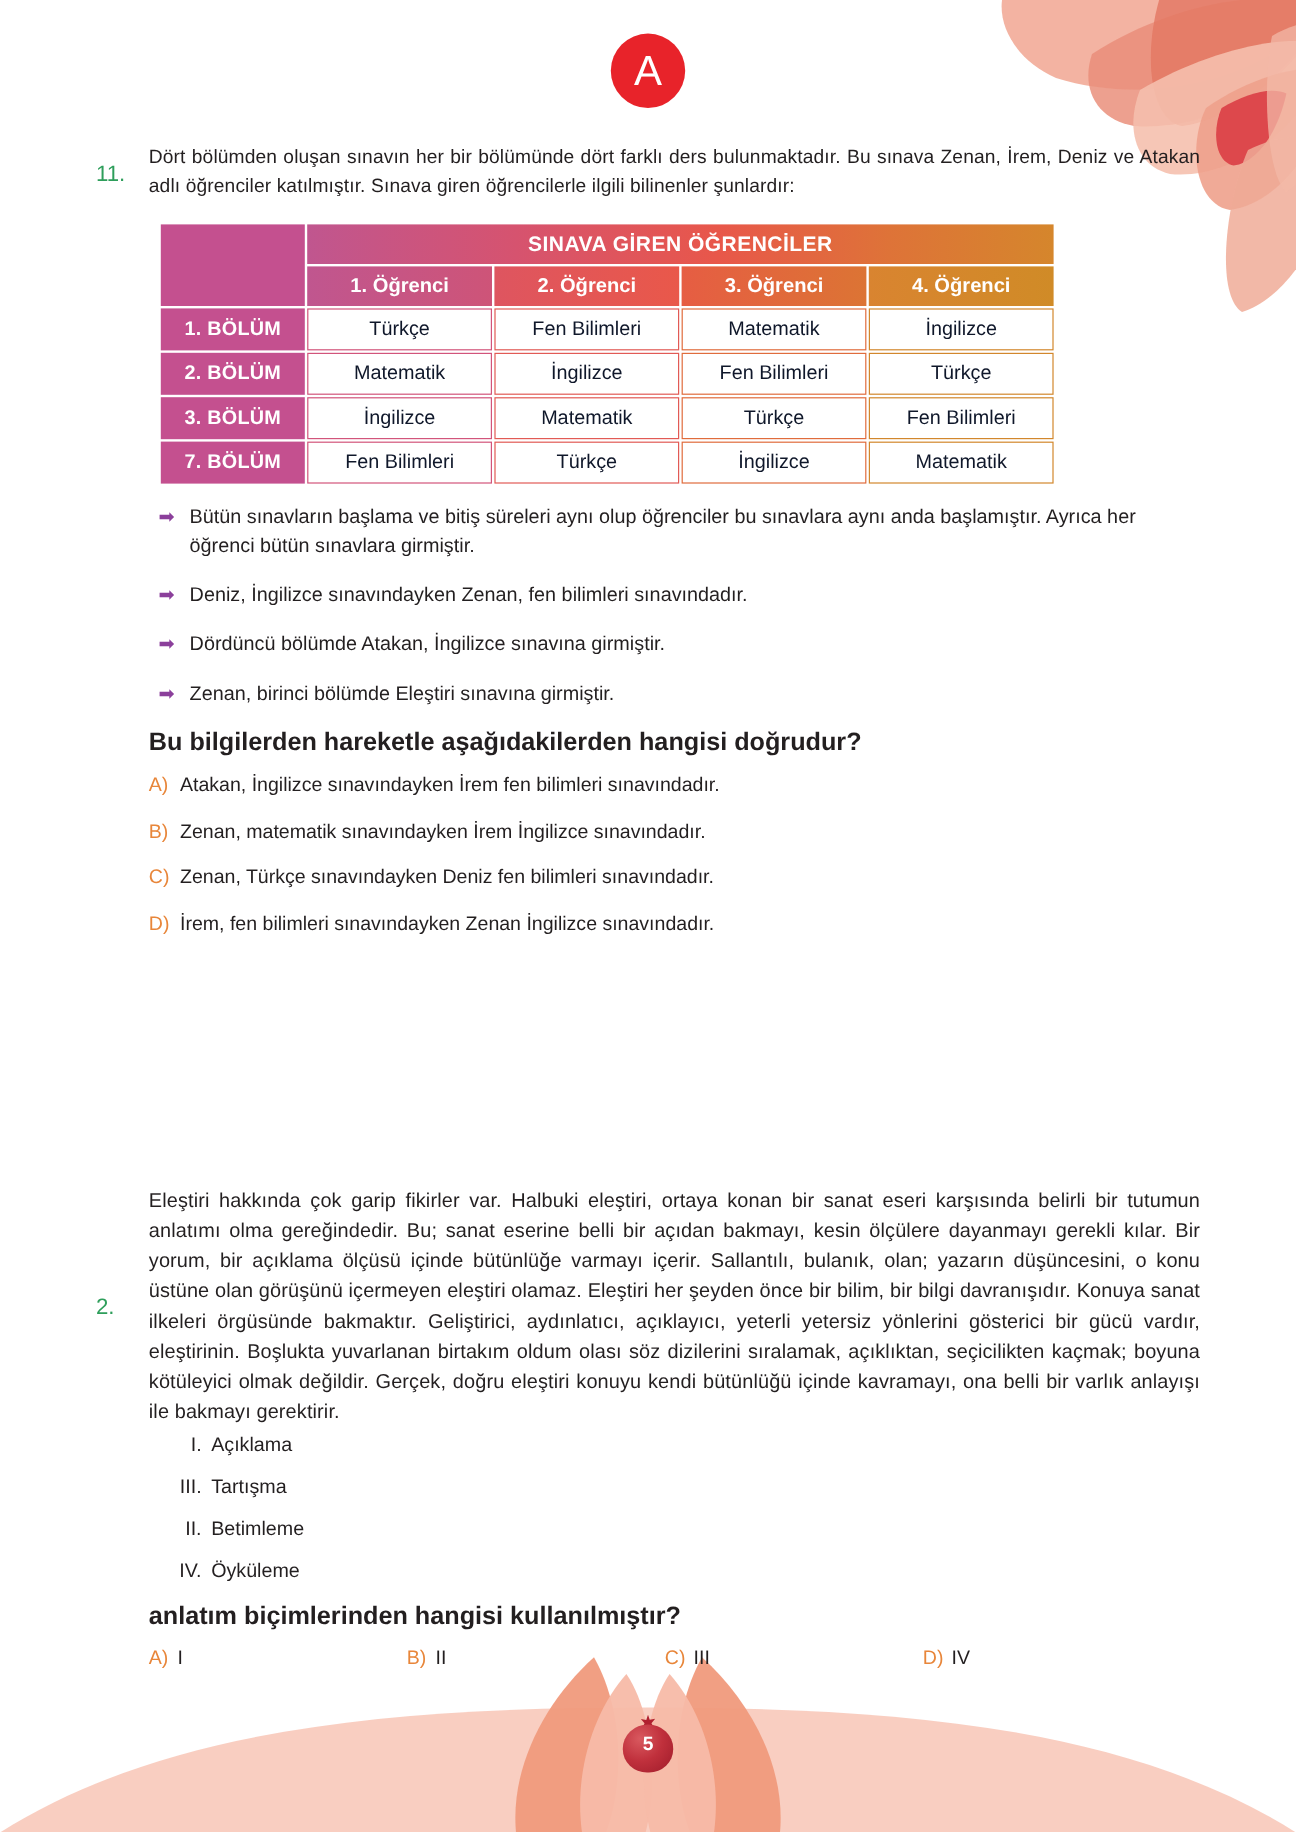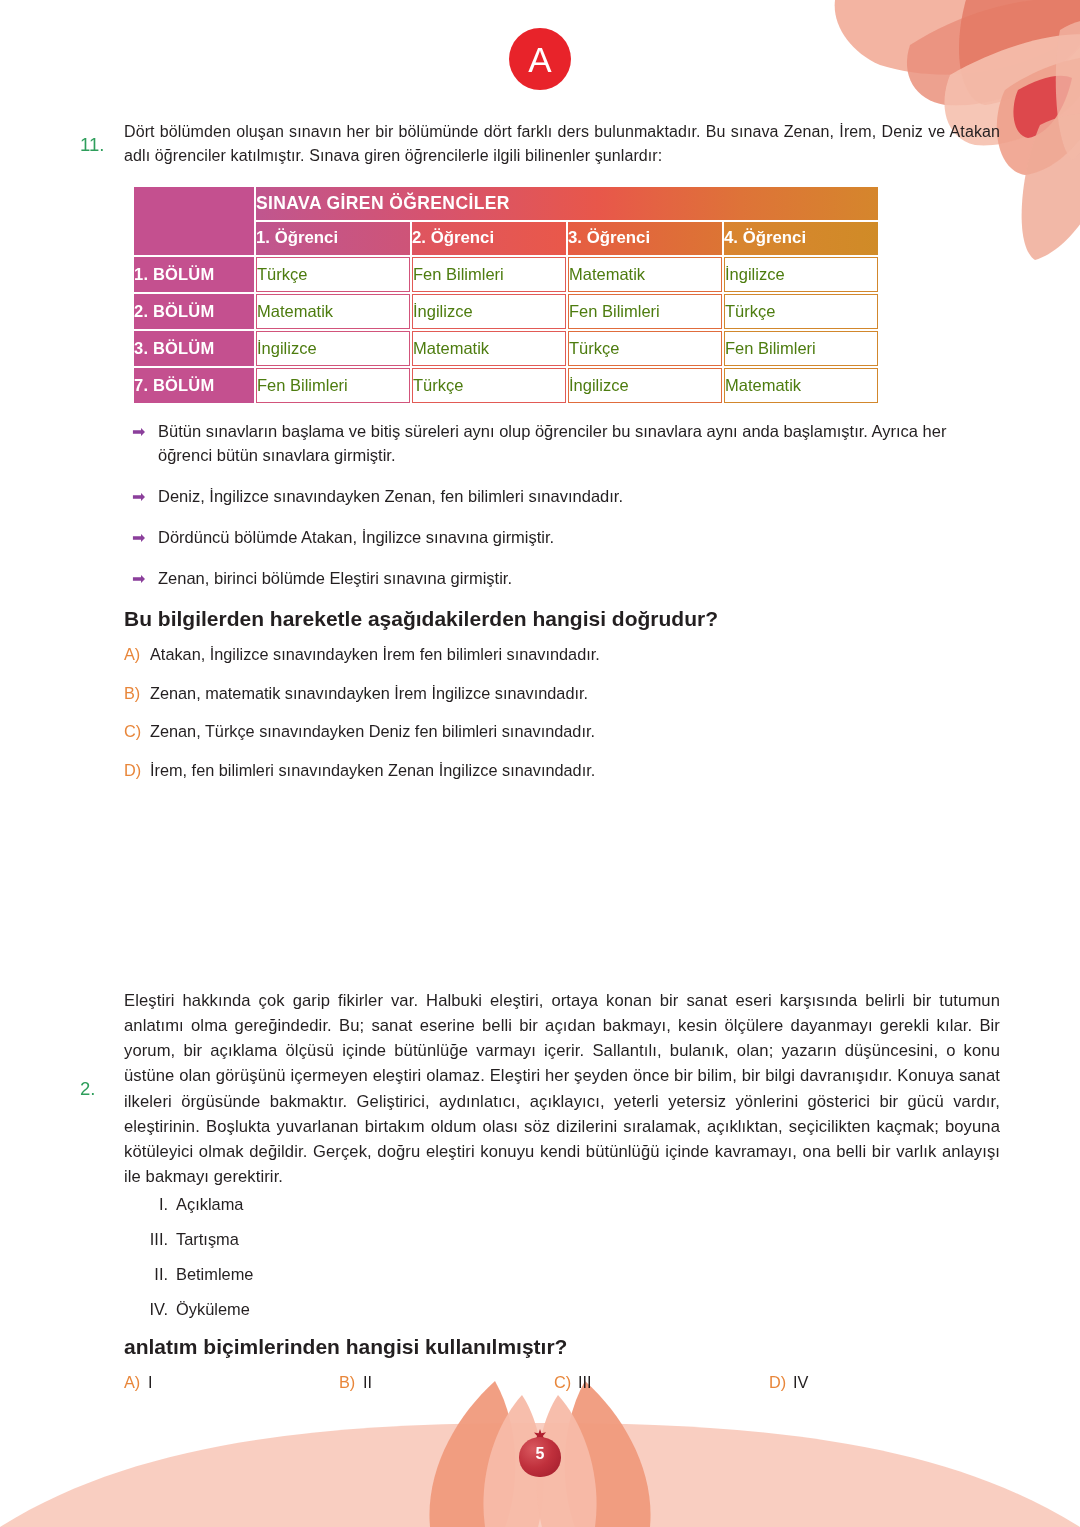--- a/index.html
+++ b/index.html
@@ -103,21 +103,21 @@
   table.exam {
     border-collapse: separate;
     border-spacing: 2px;
     width: 748px;
     table-layout: fixed;
   }
   table.exam td, table.exam th {
     padding: 0;
     height: 33px;
     vertical-align: middle;
-    text-align: left;
+    text-align: center;
     font-size: 16.5px;
     font-weight: 400;
   }
   .corner-cell {
     background: #C4508F;
     width: 120px;
   }
   .title-cell {
     background: linear-gradient(90deg, #C0568F 0%, #D6536F 28%, #E8574A 55%, #DE7338 78%, #D5862C 100%);
     color: #ffffff;
@@ -137,21 +137,21 @@
 
   .row-head {
     background: #C4508F;
     color: #ffffff;
     font-weight: 700 !important;
     font-size: 16.5px !important;
     letter-spacing: 0.2px;
   }
   .cell {
     background: #ffffff;
-    color: #4d7c0f;
+    color: #0f172a;
   }
   .cell.c1 { border: 1px solid #D2547B; }
   .cell.c2 { border: 1px solid #E25A55; }
   .cell.c3 { border: 1px solid #E06C3C; }
   .cell.c4 { border: 1px solid #D2872C; }
 
   
   .bullets {
     margin: 14px 0 0 52px;
   }

